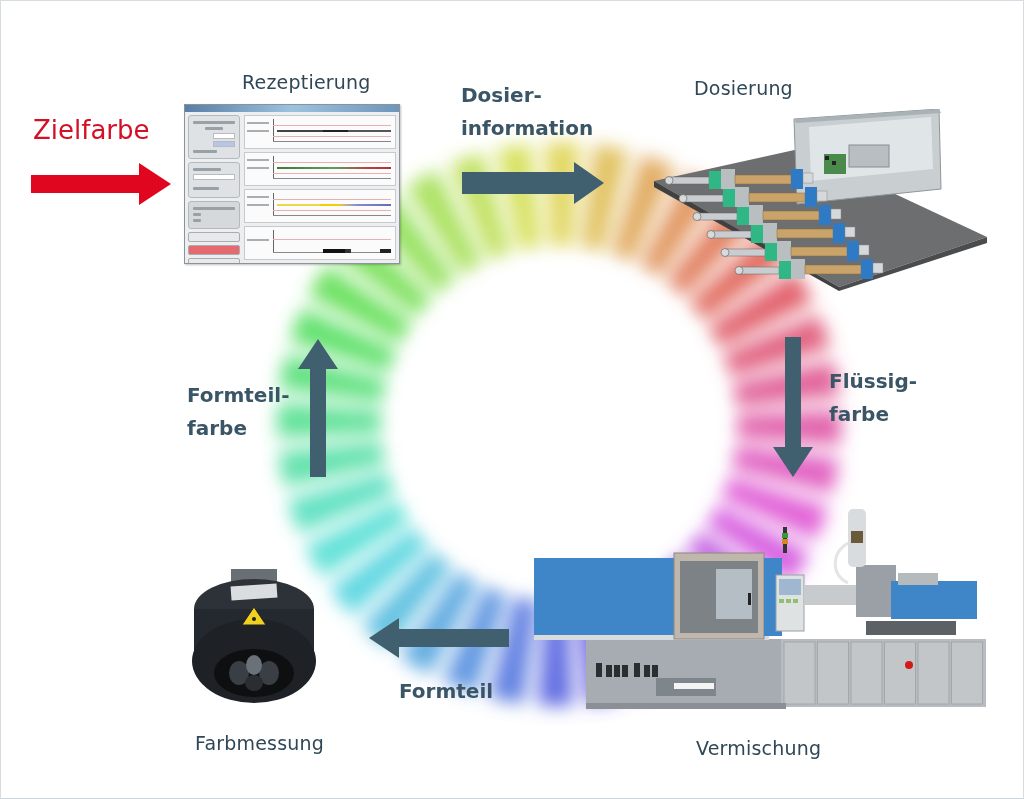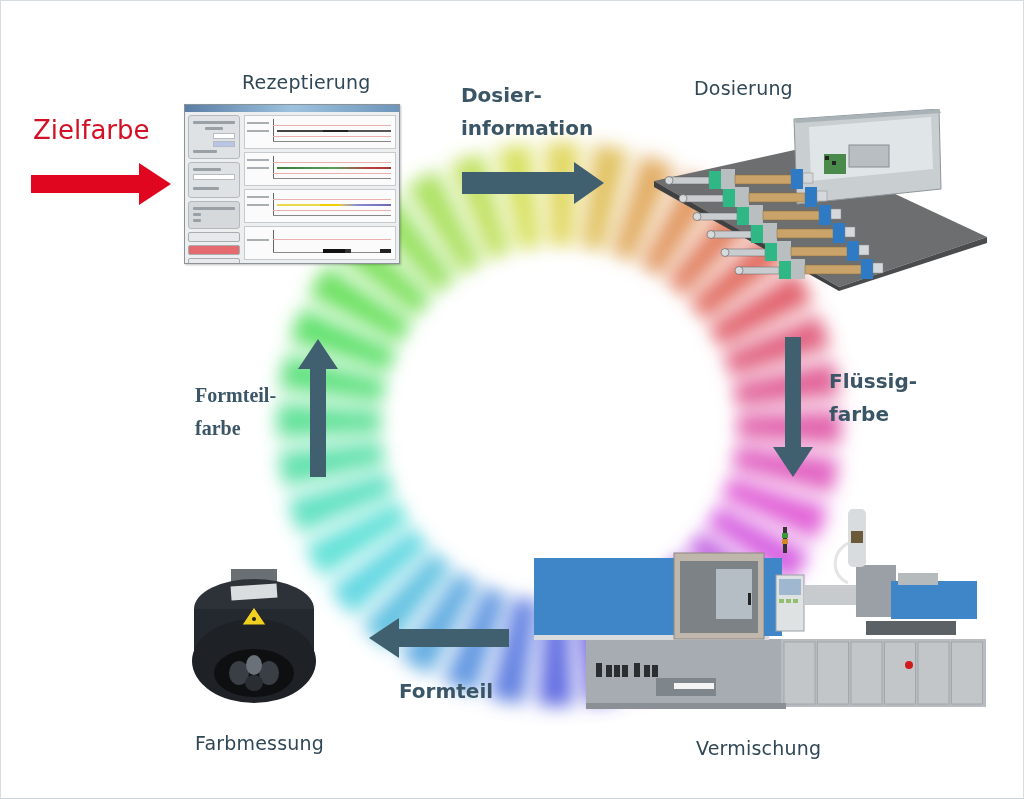--- a/index.html
+++ b/index.html
@@ -127,21 +127,21 @@
     <div>Dosier-</div>
     <div>information</div>
   </div>
   <div class="label flow-label" style="left:828px; top:364px;">
     <div>Flüssig-</div>
     <div>farbe</div>
   </div>
   <div class="label flow-label" style="left:398px; top:674px;">
     <div>Formteil</div>
   </div>
-  <div class="label flow-label" style="left:194px; top:378px;font-family:Liberation Serif, serif;">
+  <div class="label flow-label" style="left:186px; top:378px;">
     <div>Formteil-</div>
     <div>farbe</div>
   </div>
 
   <svg class="arrow" style="left:461px; top:161px;" width="142" height="42" viewBox="0 0 142 42">
     <polygon points="0,10 112,10 112,0 142,21 112,42 112,32 0,32" fill="#40606f"></polygon>
   </svg>
   <svg class="arrow" style="left:772px; top:336px;" width="40" height="140" viewBox="0 0 40 140">
     <polygon points="12,0 28,0 28,110 40,110 20,140 0,110 12,110" fill="#40606f"></polygon>
   </svg>

